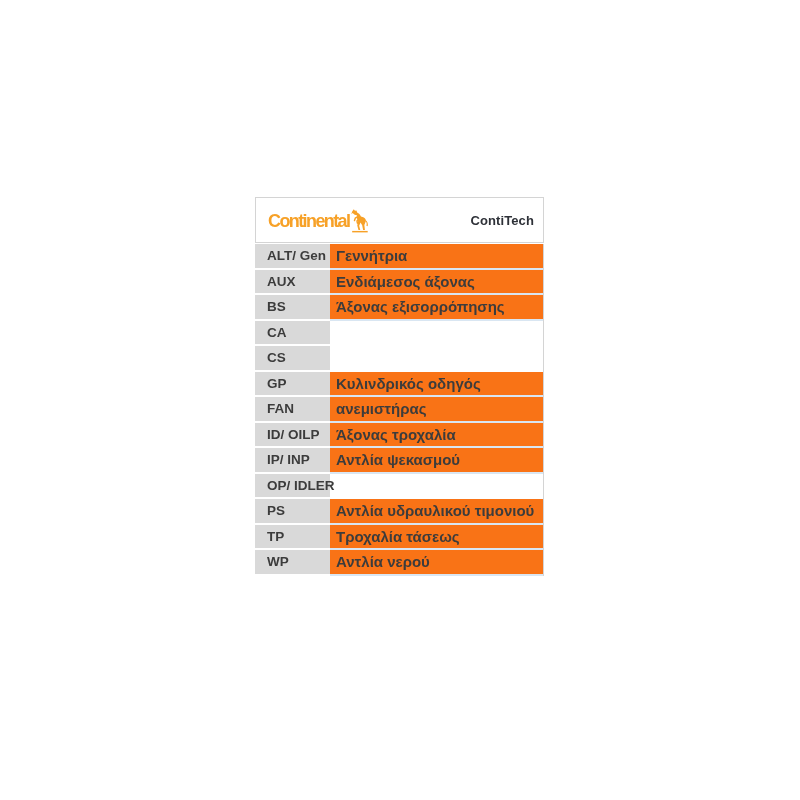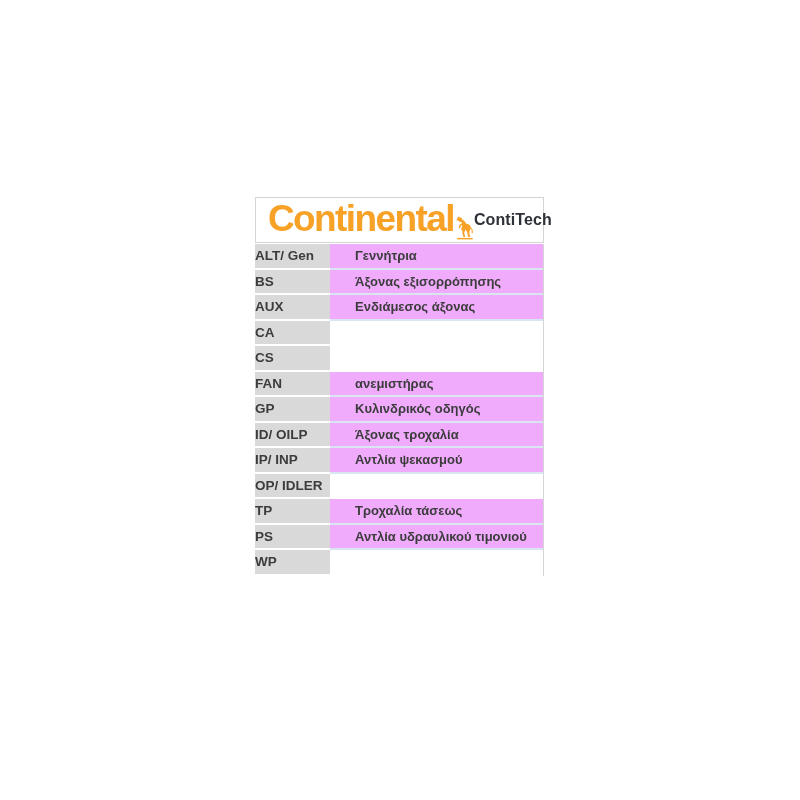--- a/index.html
+++ b/index.html
@@ -32,33 +32,33 @@
     display: flex;
     align-items: center;
     justify-content: space-between;
     padding: 0 9px 0 12px;
   }
   .logo {
     display: flex;
     align-items: flex-end;
   }
   .logo-text {
-    font-size: 37px;
+    font-size: 18px;
     font-weight: bold;
     letter-spacing: -1.6px;
     color: #f7a127;
     line-height: 1;
     padding-bottom: 3px;
   }
   .horse-wrap {
     margin-left: 1px;
     display: inline-flex;
   }
   .contitech {
-    font-size: 16px;
+    font-size: 13px;
     font-weight: bold;
     color: #2e3138;
     letter-spacing: 0.1px;
   }
   .legend-table {
     box-sizing: border-box;
     width: 289px;
     margin-top: 1px;
     border-right: 1px solid #d4d4d4;
   }
@@ -66,34 +66,34 @@
     display: grid;
     grid-template-columns: 75px 1fr;
     height: 25.5px;
   }
   .abbr-cell {
     box-sizing: border-box;
     background: #d9d9d9;
     border-bottom: 2px solid #ffffff;
     display: flex;
     align-items: center;
-    padding-left: 0;
+    padding-left: 12px;
     font-size: 13.5px;
     font-weight: bold;
     color: #3c3c3c;
     white-space: nowrap;
   }
   .desc-cell {
     box-sizing: border-box;
-    background: #f0abfc;
+    background: #f97316;
     border-bottom: 2px solid #d9e6f2;
     display: flex;
     align-items: center;
-    padding-left: 25px;
-    font-size: 13px;
+    padding-left: 6px;
+    font-size: 15px;
     font-weight: bold;
     color: #3c3c3c;
     white-space: nowrap;
   }
 </style>
 </head>
 <body>
 
 <div class="canvas">
   <div class="panel">
@@ -121,59 +121,60 @@
       </div>
       <span class="contitech">ContiTech</span>
     </div>
 
     <div class="legend-table">
       <div class="row">
         <div class="abbr-cell">ALT/ Gen</div>
         <div class="desc-cell">Γεννήτρια</div>
       </div>
       <div class="row">
+        <div class="abbr-cell">AUX</div>
+        <div class="desc-cell">Ενδιάμεσος άξονας</div>
+      </div>
+      <div class="row">
         <div class="abbr-cell">BS</div>
         <div class="desc-cell">Άξονας εξισορρόπησης</div>
-      </div>
-      <div class="row">
-        <div class="abbr-cell">AUX</div>
-        <div class="desc-cell">Ενδιάμεσος άξονας</div>
       </div>
       <div class="row">
         <div class="abbr-cell">CA</div>
       </div>
       <div class="row">
         <div class="abbr-cell">CS</div>
       </div>
       <div class="row">
+        <div class="abbr-cell">GP</div>
+        <div class="desc-cell">Κυλινδρικός οδηγός</div>
+      </div>
+      <div class="row">
         <div class="abbr-cell">FAN</div>
         <div class="desc-cell">ανεμιστήρας</div>
-      </div>
-      <div class="row">
-        <div class="abbr-cell">GP</div>
-        <div class="desc-cell">Κυλινδρικός οδηγός</div>
       </div>
       <div class="row">
         <div class="abbr-cell">ID/ OILP</div>
         <div class="desc-cell">Άξονας τροχαλία</div>
       </div>
       <div class="row">
         <div class="abbr-cell">IP/ INP</div>
         <div class="desc-cell">Αντλία ψεκασμού</div>
       </div>
       <div class="row">
         <div class="abbr-cell">OP/ IDLER</div>
       </div>
       <div class="row">
+        <div class="abbr-cell">PS</div>
+        <div class="desc-cell">Αντλία υδραυλικού τιμονιού</div>
+      </div>
+      <div class="row">
         <div class="abbr-cell">TP</div>
         <div class="desc-cell">Τροχαλία τάσεως</div>
       </div>
       <div class="row">
-        <div class="abbr-cell">PS</div>
-        <div class="desc-cell">Αντλία υδραυλικού τιμονιού</div>
-      </div>
-      <div class="row">
         <div class="abbr-cell">WP</div>
+        <div class="desc-cell">Αντλία νερού</div>
       </div>
     </div>
 
   </div>
 </div>
 
 </body></html>

